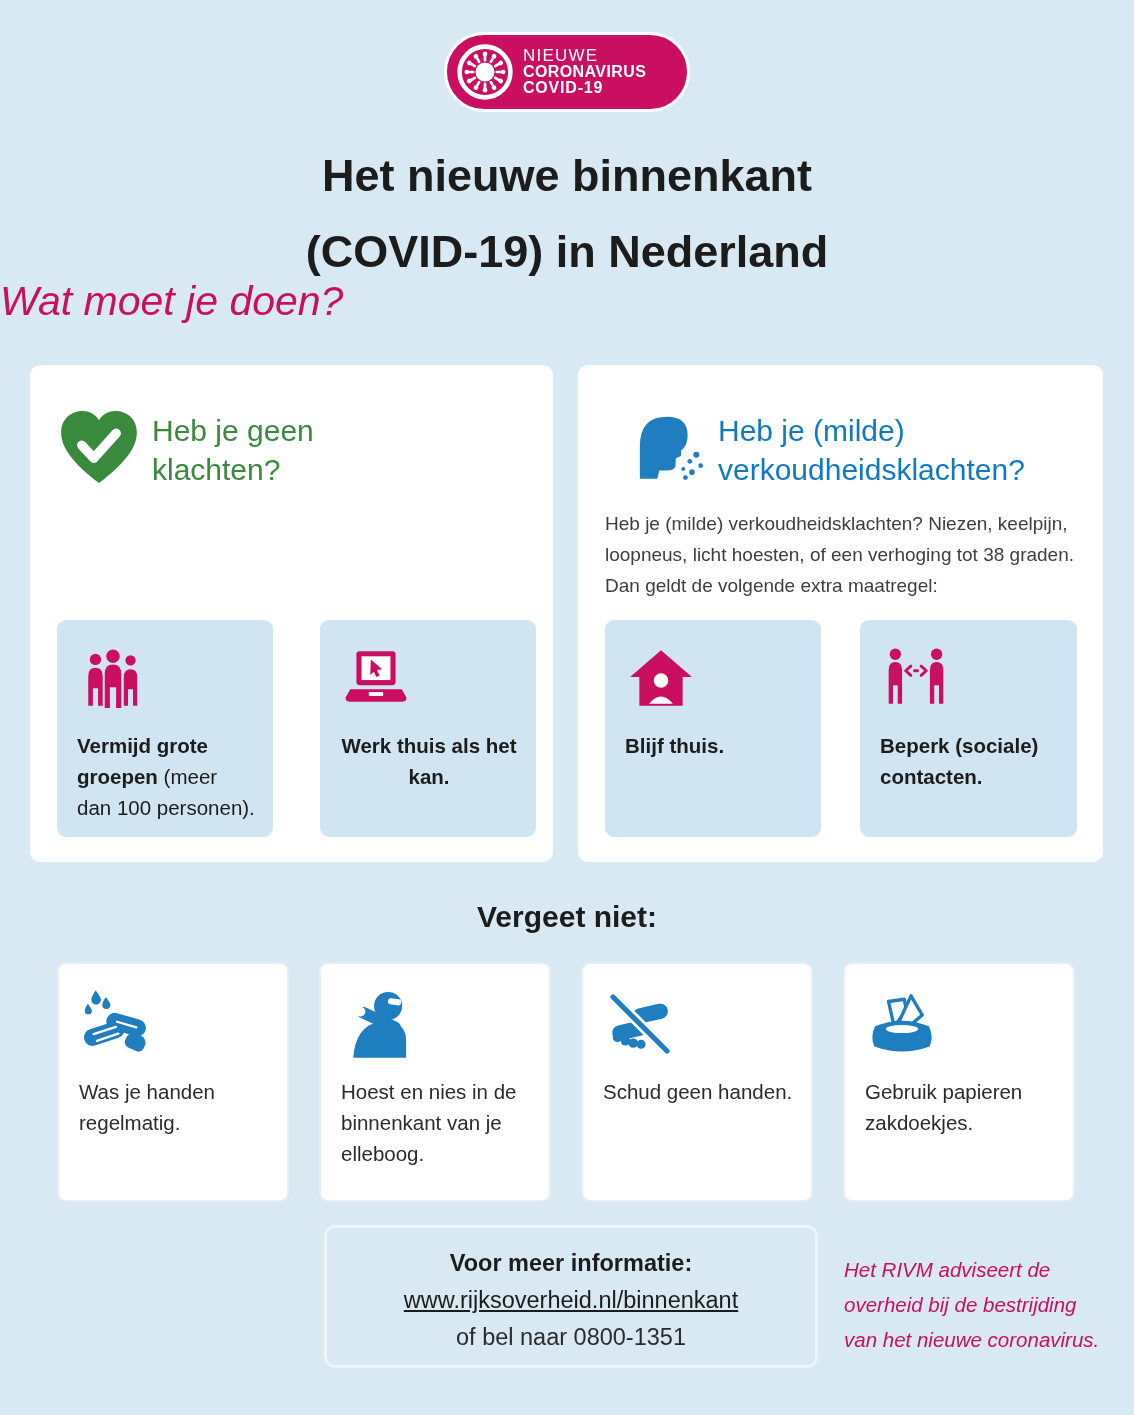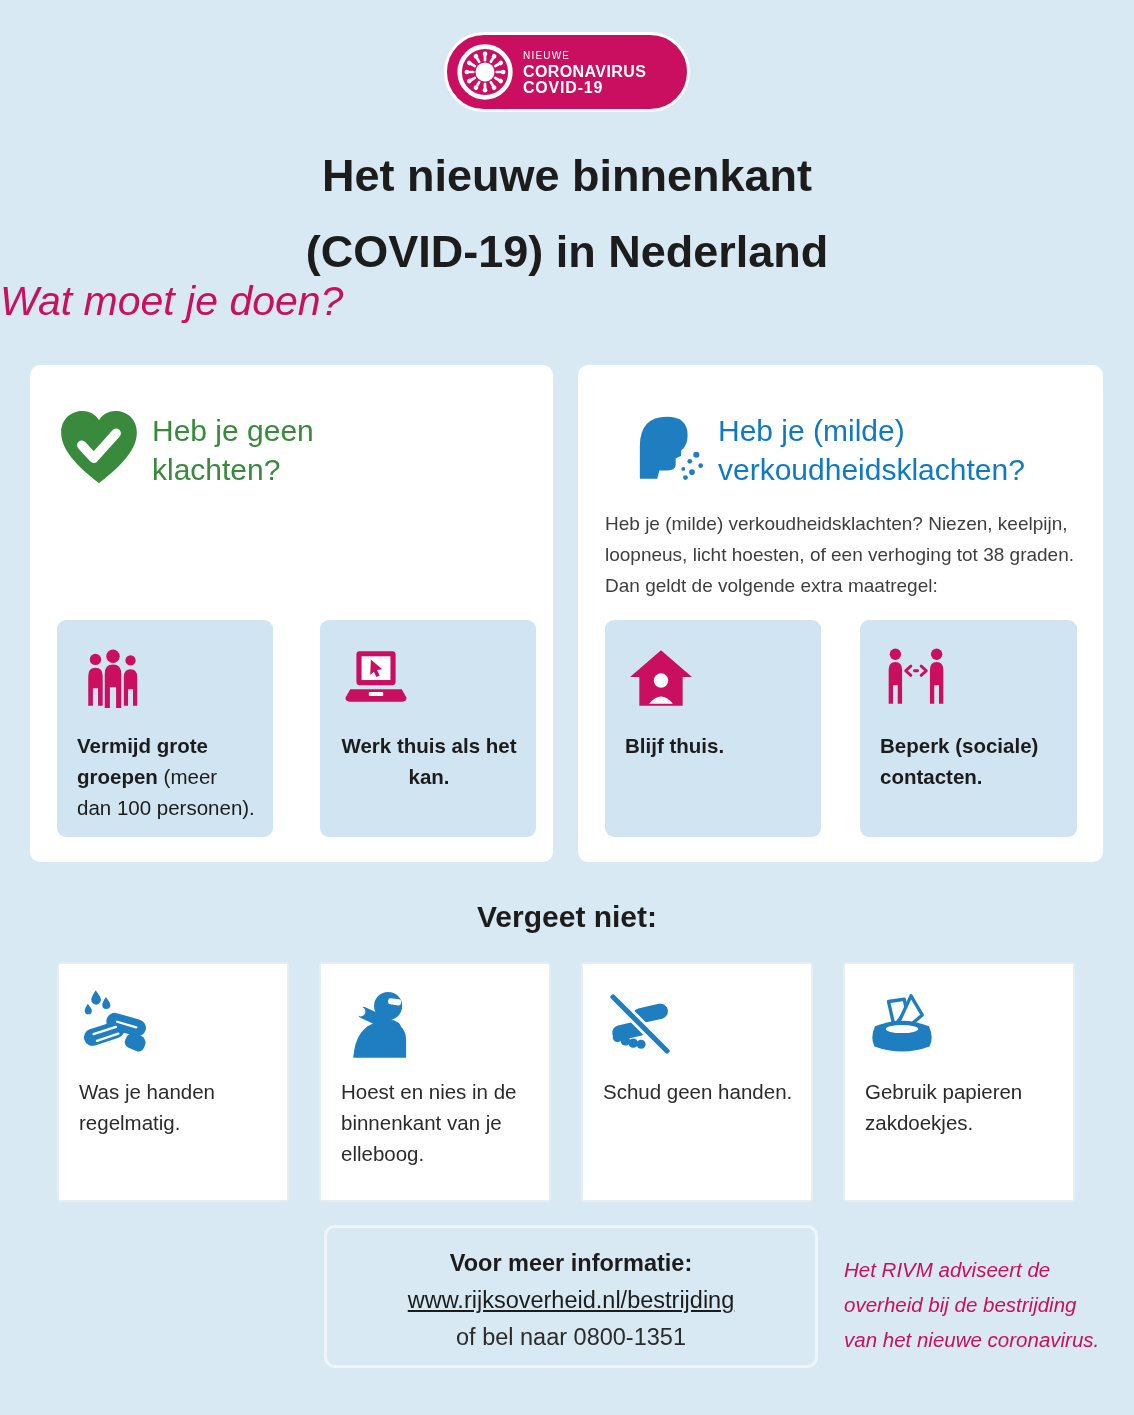--- a/index.html
+++ b/index.html
@@ -5,21 +5,21 @@
   html,body{margin:0;padding:0;}
   body{font-family:"Liberation Sans", sans-serif;}
   .page{position:relative;width:1134px;height:1415px;background:var(--bg);overflow:hidden;}
 
   
   .logo{position:absolute;left:50%;transform:translateX(-50%);top:32px;width:246px;height:80px;
         background:var(--pink);border:3px solid #fdfdfd;border-radius:43px;box-sizing:border-box;
         display:flex;align-items:center;}
   .logo .virus{width:58px;height:58px;margin-left:9px;flex:0 0 auto;}
   .logo .lg-text{color:#fff;margin-left:9px;line-height:16px;}
-  .lg1{font-size:10px;letter-spacing:1.2px;font-weight:400;}
+  .lg1{font-size:17px;letter-spacing:1.2px;font-weight:400;}
   .lg2{font-size:16px;letter-spacing:.4px;font-weight:bold;}
   .lg3{font-size:16px;letter-spacing:.8px;font-weight:bold;}
 
   
   .title{position:absolute;top:138px;left:0;width:100%;text-align:center;color:var(--ink);
          font-size:45px;font-weight:bold;line-height:76px;}
   .subtitle{position:absolute;top:276px;left:0;width:100%;text-align:left;color:var(--pink);
             font-size:41px;font-style:italic;line-height:50px;}
 
   
@@ -40,21 +40,21 @@
   .subcard{position:absolute;top:255px;width:216px;height:217px;background:var(--subcard);border-radius:9px;}
   .subcard .sc-icon{position:absolute;left:20px;top:26px;width:72px;height:66px;color:var(--pink);}
   .subcard .sc-label{position:absolute;left:20px;top:110px;width:178px;font-size:20.5px;line-height:31px;color:var(--ink);}
   .sc-label b{font-weight:bold;}
   .pos-a{left:27px;} .pos-b{left:290px;text-align:center;} .pos-c{left:27px;} .pos-d{left:282px;width:217px;}
 
   
   .reminder-heading{position:absolute;top:900px;left:0;width:100%;text-align:center;
                     font-size:30px;font-weight:bold;color:var(--ink);}
   .remcard{position:absolute;top:962px;width:232px;height:240px;background:var(--card);
-           border:2px solid var(--rem_border);border-radius:3px;box-sizing:border-box;}
+           border:2px solid var(--rem_border);border-radius:9px;box-sizing:border-box;}
   .remcard .rm-icon{position:absolute;left:20px;top:24px;width:74px;height:72px;color:var(--blue);}
   .remcard .rm-label{position:absolute;left:20px;top:112px;width:196px;font-size:20.5px;line-height:31px;color:var(--label);}
   .rem-1{left:57px;} .rem-2{left:319px;} .rem-3{left:581px;} .rem-4{left:843px;}
 
   
   .infobox{position:absolute;left:324px;top:1225px;width:494px;height:143px;border:3px solid var(--box_border);
            border-radius:11px;box-sizing:border-box;text-align:center;padding-top:17px;}
   .info-heading{font-size:23.5px;font-weight:bold;color:var(--ink);line-height:37px;}
   .info-link{font-size:23.5px;color:var(--ink);text-decoration:underline;line-height:37px;display:inline-block;}
   .info-phone{font-size:23.5px;color:var(--label);line-height:37px;text-align:center;}
@@ -283,19 +283,19 @@
         <path d="M27,35 L40,7 L50,24 L36,36 Z" fill="#fff" stroke="currentColor" stroke-width="3" stroke-linejoin="round"></path>
         <path d="M8,34 Q32,24 56,34 Q60.5,44 56.5,52 Q32,61 7.5,52 Q3.5,44 8,34 Z" fill="currentColor"></path>
         <ellipse cx="32" cy="36.5" rx="14.5" ry="3.6" fill="#fff"></ellipse>
       </svg>
     </span>
     <div class="rm-label">Gebruik papieren zakdoekjes.</div>
   </div>
 
   <div class="infobox">
     <div class="info-heading">Voor meer informatie:</div>
-    <a class="info-link">www.rijksoverheid.nl/bestrijding</a>
+    <a class="info-link">www.rijksoverheid.nl/binnenkant</a>
     <div class="info-phone">of bel naar 0800-1351</div>
   </div>
 
   <div class="rivm">Het RIVM adviseert de overheid bij de bestrijding van het nieuwe coronavirus.</div>
 
 </div>
 
 </body></html>

